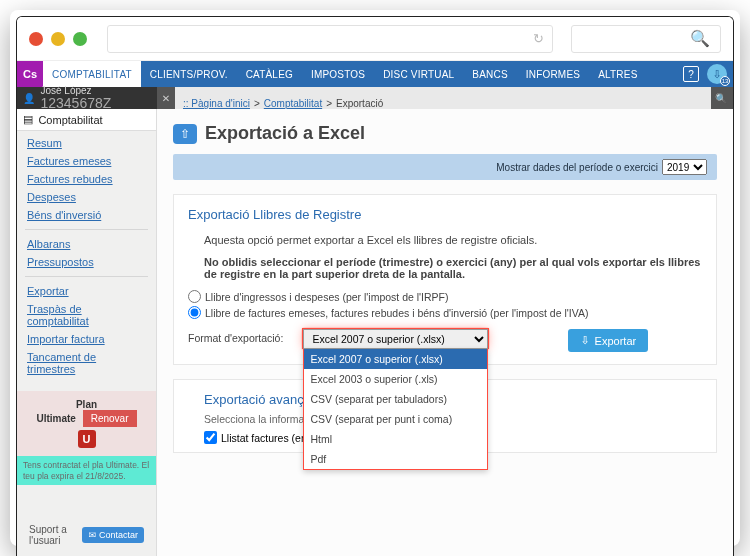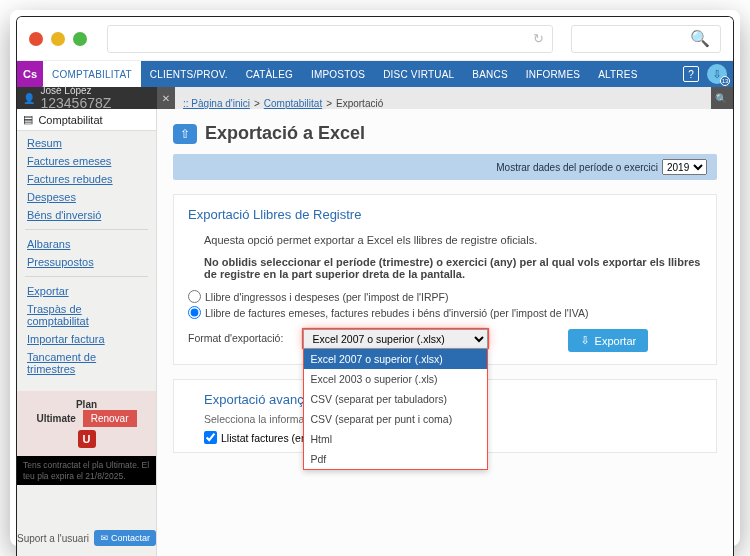--- a/index.html
+++ b/index.html
@@ -40,23 +40,23 @@
   .sidebar { width: 140px; background: #f0f0ef; border-right: 1px solid #ddd; font-size: 11px; color: #2b6bb0; display: flex; flex-direction: column; }
   .side-head { background: #fff; color: #222; padding: 4px 6px; display: flex; align-items: center; gap: 5px; border-bottom: 1px solid #ddd; font-size: 11px; }
   .side-group { padding: 3px 0; }
   .side-link { padding: 3px 10px; cursor: pointer; text-decoration: underline; }
   .side-sep { border-top: 1px solid #d6d6d6; margin: 2px 8px; }
   
   .planbox { margin-top: 10px; background: #efe0e0; padding: 8px; font-size: 10px; color: #333; text-align: center; }
   .planbox .plan-name { font-weight: bold; color: #333; margin-bottom: 4px; }
   .planbox .renew { display:inline-block; background: #d9534f; color: #fff; padding: 3px 8px; border-radius: 0; font-size: 10px; cursor: pointer; margin-left: 4px;}
   .plan-u { display:inline-block; width:18px; height:18px; border-radius:3px; background:#c0281f; color:#fff; font-weight:bold; font-size:11px; line-height:18px; margin-top:3px;}
-  .plan-note { background:#000000; color:#6a6a6a; font-size:8.5px; padding:4px 6px; text-align:left; line-height:1.25;}
-  
-  .supportbox { padding: 10px 0; font-size: 10px; color: #555; display:flex; align-items:center; justify-content:space-between; }
+  .plan-note { background:#5eead4; color:#6a6a6a; font-size:8.5px; padding:4px 6px; text-align:left; line-height:1.25;}
+  
+  .supportbox { padding: 10px 12px; font-size: 10px; color: #555; display:flex; align-items:center; justify-content:space-between; }
   .contact-btn { background: #3b8bd6; color: #fff; padding: 3px 6px; border-radius: 3px; font-size: 9px; cursor: pointer; display:inline-flex; align-items:center; gap:3px;}
   
   .main { flex: 1; background: #fcfcfc; overflow: hidden; position: relative; }
   .page-title { display: flex; align-items: center; gap: 8px; padding: 14px 16px 10px; color: #333; }
   .page-title .cloud { width: 24px; height: 20px; background: #3b8bd6; border-radius: 4px; display: flex; align-items: center; justify-content: center; color: #fff; font-size: 12px; }
   .page-title h1 { font-size: 18px; font-weight: 700; color: #444; }
   
   .period-bar { margin: 0 16px 14px; background: #b9d3ec; padding: 5px 10px; font-size: 10px; color: #234; display: flex; justify-content: flex-end; align-items: center; gap: 4px; border-radius:2px;}
   .period-bar select { font-size: 10px; height: 16px; }
   

